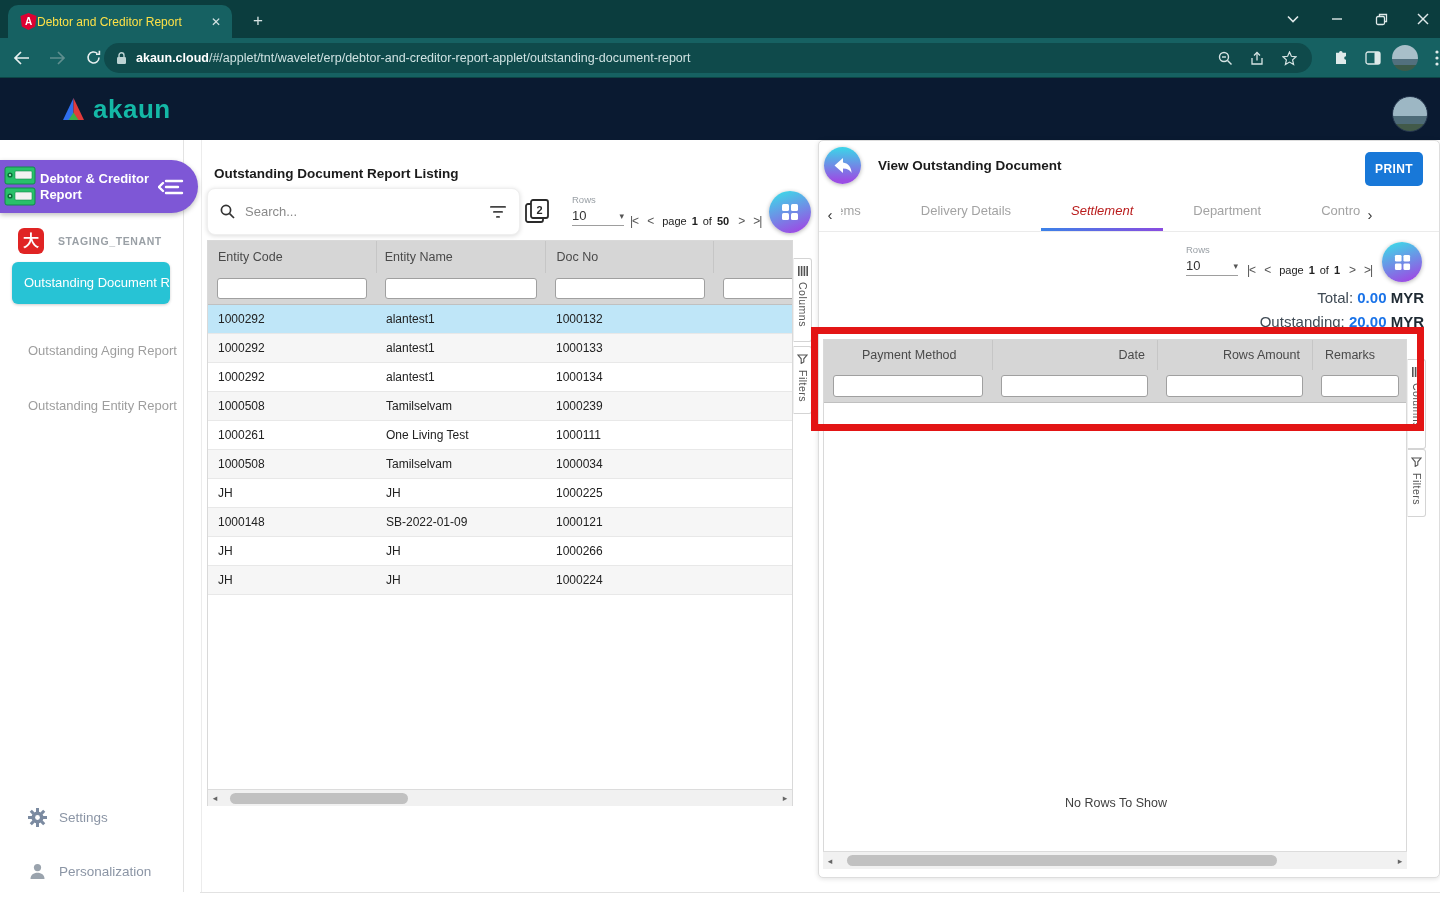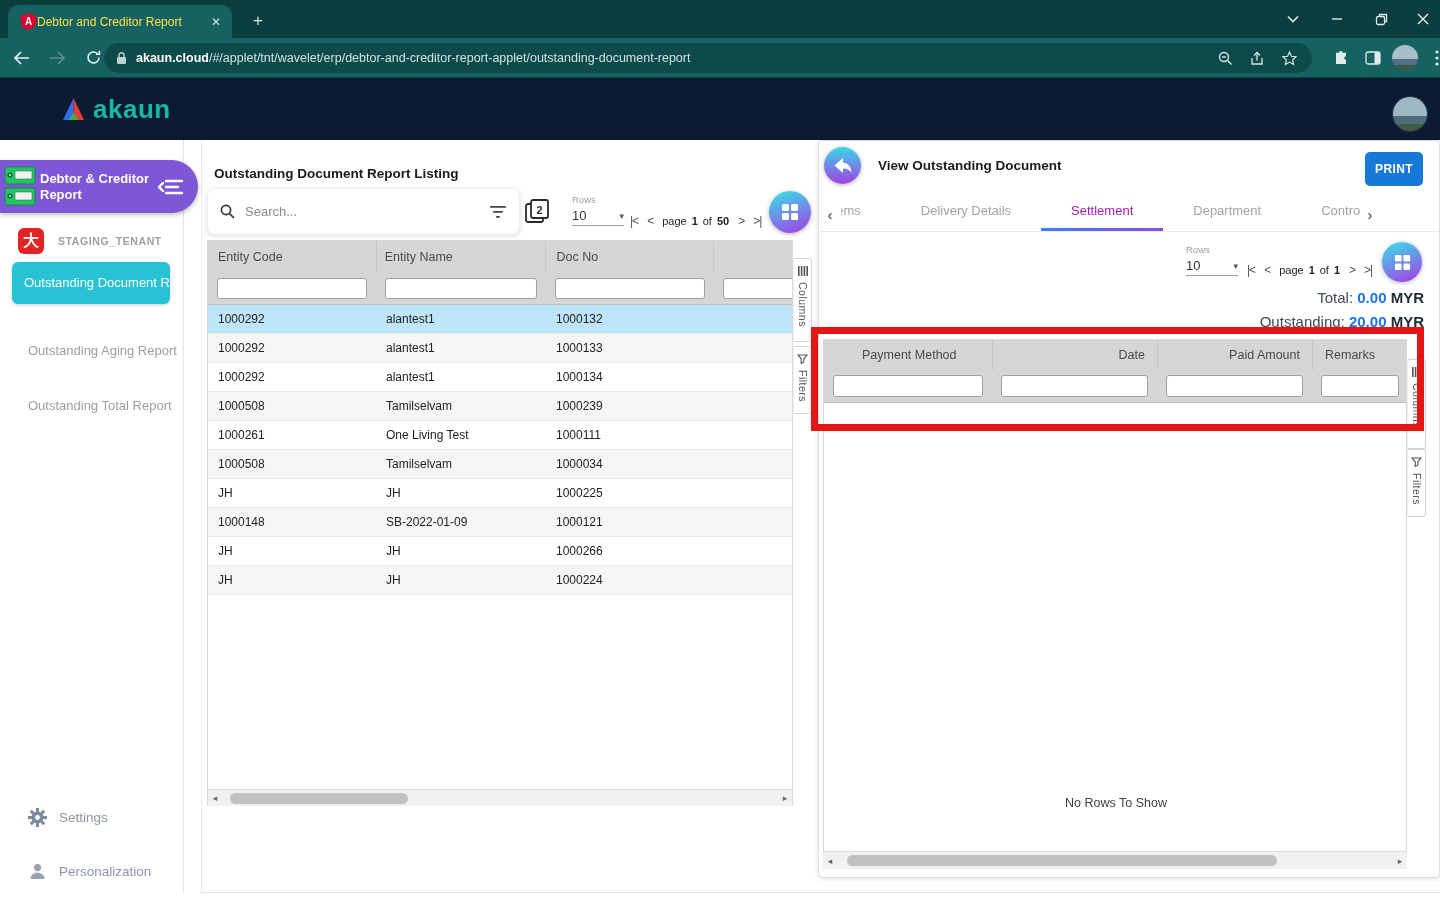--- a/index.html
+++ b/index.html
@@ -125,21 +125,21 @@
      box-shadow:0 1px 4px rgba(0,0,0,.3);}
   .detail-title{position:absolute;left:59px;top:17px;font-size:13.5px;font-weight:bold;color:#1b1b1b;}
   .print-btn{position:absolute;left:546px;top:11px;width:58px;height:34px;background:#1878d8;border-radius:5px;
      color:#fff;font-size:12px;font-weight:bold;letter-spacing:.4px;display:flex;align-items:center;justify-content:center;}
   .tabrow{position:absolute;left:0;top:52px;width:620px;height:39px;border-bottom:1px solid #ebebeb;box-sizing:border-box;}
   .tab-arrow{position:absolute;top:6px;width:18px;height:30px;background:#fff;color:#333;font-size:15px;
      display:flex;align-items:center;justify-content:center;z-index:3;}
   .tabs-scroller{position:absolute;left:22px;top:0;width:520px;height:38px;overflow:hidden;display:flex;white-space:nowrap;}
   .tab-item{position:relative;height:38px;line-height:36px;padding:0 30px;font-size:13px;color:#a3a3a3;flex:0 0 auto;}
   .tab-item:first-of-type{margin-left:-42px;}
-  .tab-item.active{color:#a21caf;}
+  .tab-item.active{color:#b91c1c;font-style:italic;}
   .tab-item.active::after{content:"";position:absolute;left:0;right:0;bottom:0;height:3px;
      background:linear-gradient(90deg,#3b82e8,#8a4ce0);}
   .d-rows{position:absolute;left:367px;top:103px;}
   .d-pager{position:absolute;left:428px;top:122px;}
   .d-gridbtn{position:absolute;left:563px;top:101px;width:40px;height:40px;}
   .totals{position:absolute;right:15px;text-align:right;font-size:15px;color:#404b55;white-space:nowrap;}
   .totals .val{color:#1a73e8;font-weight:bold;}
   .totals .cur{color:#1f2a33;font-weight:bold;}
   .t1{top:148px;} .t2{top:172px;}
 
@@ -307,21 +307,21 @@
   <div class="tenant-row">
     <div class="tenant-ic">大</div>
     <div class="tenant-label">STAGING_TENANT</div>
   </div>
   <div class="nav-list">
 
       <div class="nav-item active">Outstanding Document Report</div>
 
       <div class="nav-item">Outstanding Aging Report</div>
 
-      <div class="nav-item">Outstanding Total Report</div>
+      <div class="nav-item">Outstanding Entity Report</div>
     </div>
   <div class="side-foot" style="top:668px;">
     <svg width="19" height="19" viewBox="0 0 19 19" fill="#7b8aa0">
       <path d="M8 0h3v4H8zM8 15h3v4H8zM0 8h4v3H0zM15 8h4v3h-4z"></path>
       <g transform="rotate(45 9.5 9.5)">
           <path d="M8 0h3v4H8zM8 15h3v4H8zM0 8h4v3H0zM15 8h4v3h-4z"></path>
         </g>
       <circle cx="9.5" cy="9.5" r="6"></circle>
         <circle cx="9.5" cy="9.5" r="2.4" fill="#fff"></circle>
     </svg>
@@ -569,21 +569,21 @@
     <span>Outstanding:</span>
     <span class="val">20.00</span>
     <span class="cur">MYR</span>
   </div>
 
   <div class="sgrid">
     <div class="sheader">
 
     <div class="shcell">Payment Method</div>
         <div class="shcell right">Date</div>
-        <div class="shcell right">Paid Amount</div>
+        <div class="shcell right">Rows Amount</div>
         <div class="shcell">Remarks</div>
       </div>
     <div class="sfilter">
       <div class="fcell"><input style=""></div>
       <div class="fcell"><input style=""></div>
       <div class="fcell"><input style=""></div>
       <div class="fcell"><input style=""></div>
     </div>
     <div class="empty-msg">No Rows To Show</div>
   </div>

